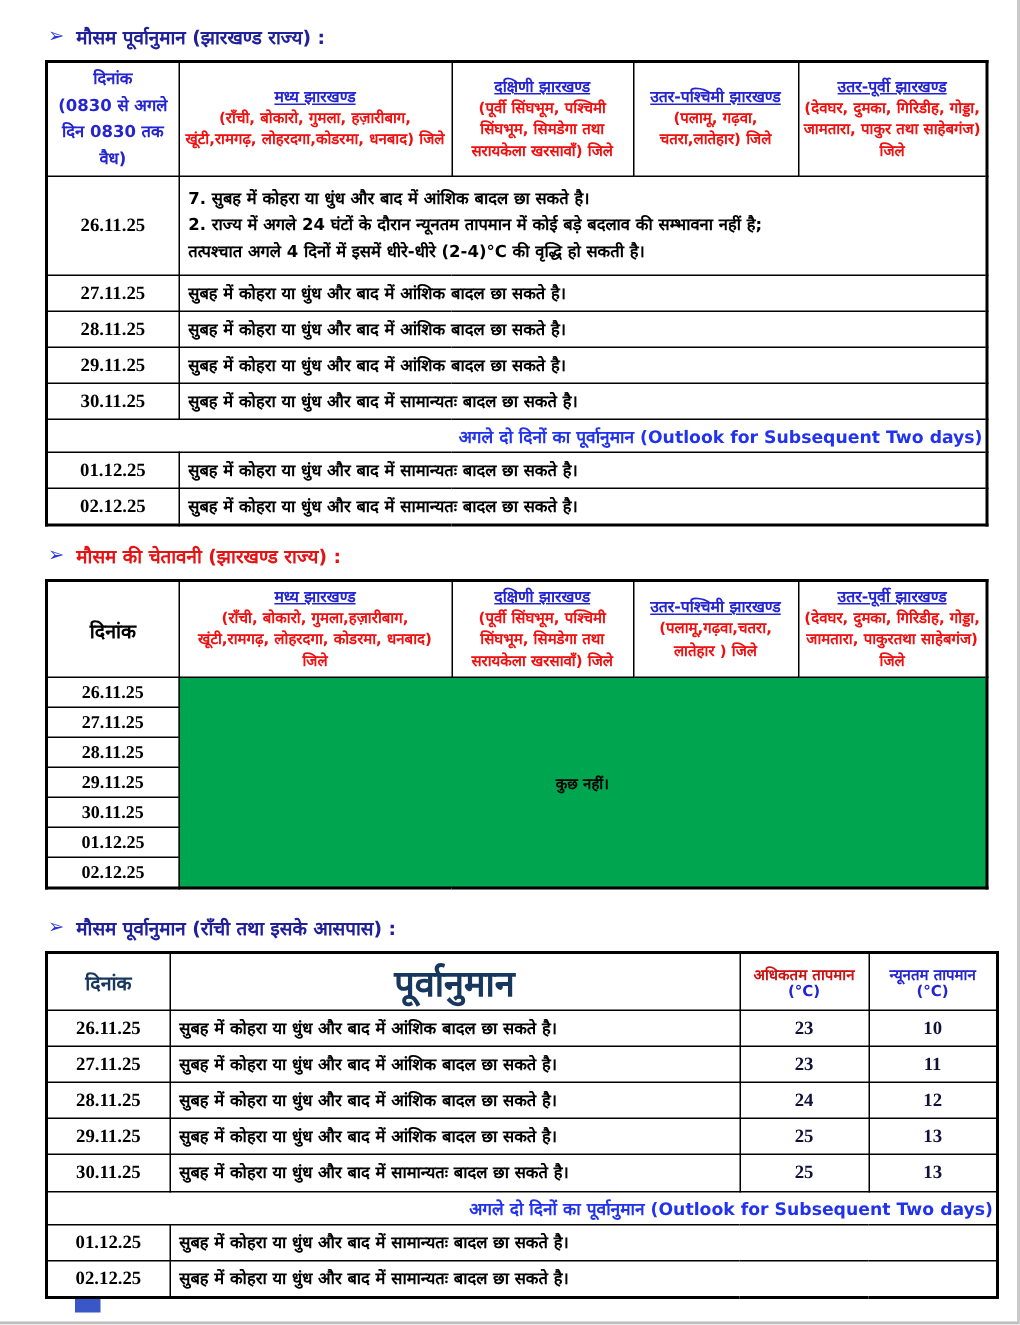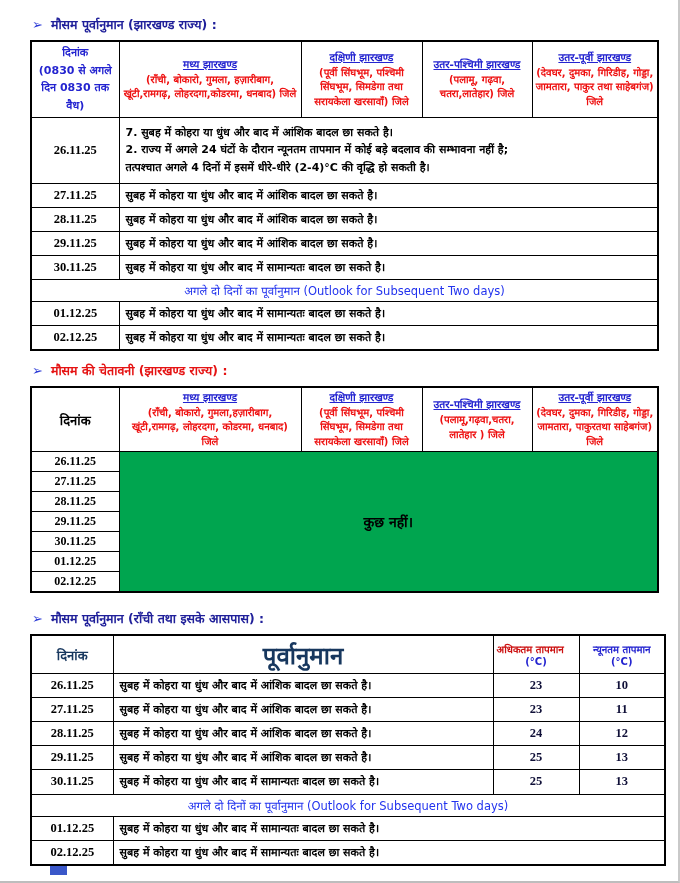--- a/index.html
+++ b/index.html
@@ -35,25 +35,25 @@
   .rdist { color:#ee1111; font-weight:bold; font-size:10px; text-align:center; line-height:1.45; }
   .datehead { color:#2424d0; font-weight:bold; font-size:11px; text-align:center; line-height:1.6; }
   .date {
     font-family:"Liberation Serif","DejaVu Serif",serif;
     font-weight:bold; font-size:12.5px; text-align:center; color:#000;
     padding:2px;
   }
   .fc { font-size:11px; font-weight:bold; padding:3px 6px; line-height:1.55; color:#000; }
   .multiline { white-space:pre-line; }
   .sep {
-    color:#2233ee; font-weight:normal; font-size:11.5px;
-    text-align:center; padding:3px 2px;
+    color:#2233ee; font-weight:bold; font-size:11.5px;
+    text-align:right; padding:3px 2px;
   }
   .mini td { height:22px; }
-  .greencell { background:#00a54f; text-align:center; font-size:14px; font-weight:bold; color:#000; }
+  .greencell { background:#00a54f; text-align:center; font-size:10px; font-weight:bold; color:#000; }
   .t2 td.date { height:19px; font-size:12px; }
   .t3 .th-teal { color:#17375e; font-weight:bold; text-align:center; }
   .t3 .th-date { font-size:13px; }
   .t3 .th-fc { font-size:24px;font-family:Liberation Serif, serif; }
   .t3 .th-max { color:#cc1111; font-size:10px; }
   .t3 .th-min { color:#2424d0; font-size:10px; }
   .t3 .th-unit { color:#2424d0; font-size:10px; font-weight:bold; }
   .temp {
     font-family:"Liberation Serif","DejaVu Serif",serif;
     font-weight:bold; font-size:12.5px; text-align:center; color:#101038;margin-top:16px;
@@ -216,21 +216,21 @@
       <col style="width:82px">
         <col style="width:380px">
         <col style="width:86px">
         <col style="width:86px">
     </colgroup>
     <tbody>
         <tr style="height:38px">
       <th class="th-teal th-date">दिनांक</th>
       <th class="th-teal th-fc">पूर्वानुमान</th>
       <th>
-        <div class="th-max" style="text-align:left;">अधिकतम तापमान</div>
+        <div class="th-max" style="text-align:center;">अधिकतम तापमान</div>
         <div class="th-unit" style="text-align:center;">(°C)</div>
       </th>
       <th>
         <div class="th-min" style="text-align:center; font-weight:bold;">न्यूनतम तापमान</div>
         <div class="th-unit" style="text-align:center;">(°C)</div>
       </th>
     </tr>
     <tr>
       <td class="date">26.11.25</td>
       <td class="fc">सुबह में कोहरा या धुंध और बाद में आंशिक बादल छा सकते है।</td>

